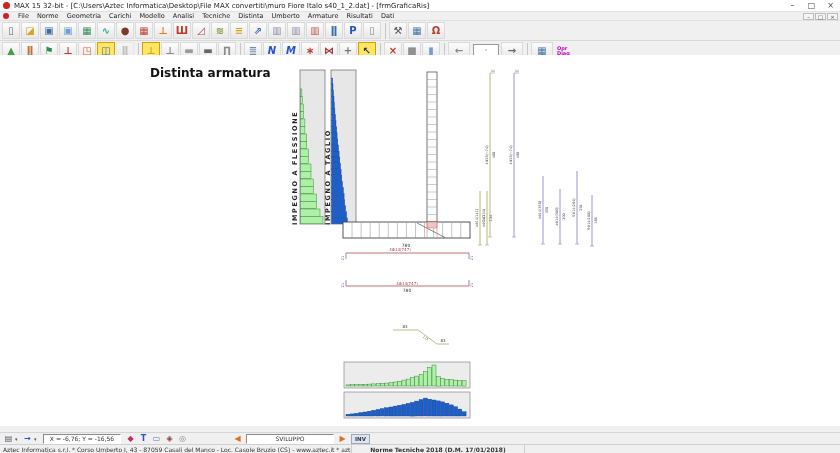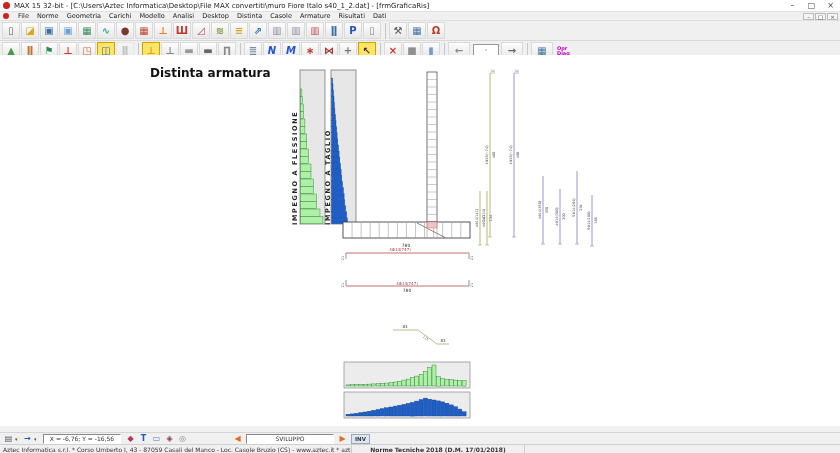--- a/index.html
+++ b/index.html
@@ -79,23 +79,23 @@
 
 <div class="menubar">
   <div class="menu-dot"></div>
   <div id="menu-items" style="display:flex;align-items:flex-end;">
       <div class="menu-item">File</div>
       <div class="menu-item">Norme</div>
       <div class="menu-item">Geometria</div>
       <div class="menu-item">Carichi</div>
       <div class="menu-item">Modello</div>
       <div class="menu-item">Analisi</div>
-      <div class="menu-item">Desktop</div>
+      <div class="menu-item">Tecniche</div>
       <div class="menu-item">Distinta</div>
-      <div class="menu-item">Casole</div>
+      <div class="menu-item">Umberto</div>
       <div class="menu-item">Armature</div>
       <div class="menu-item">Risultati</div>
       <div class="menu-item">Dati</div>
     </div>
   <div class="mdi-controls">
     <div class="mdi-btn">–</div>
     <div class="mdi-btn">□</div>
     <div class="mdi-btn">×</div>
   </div>
 </div>

